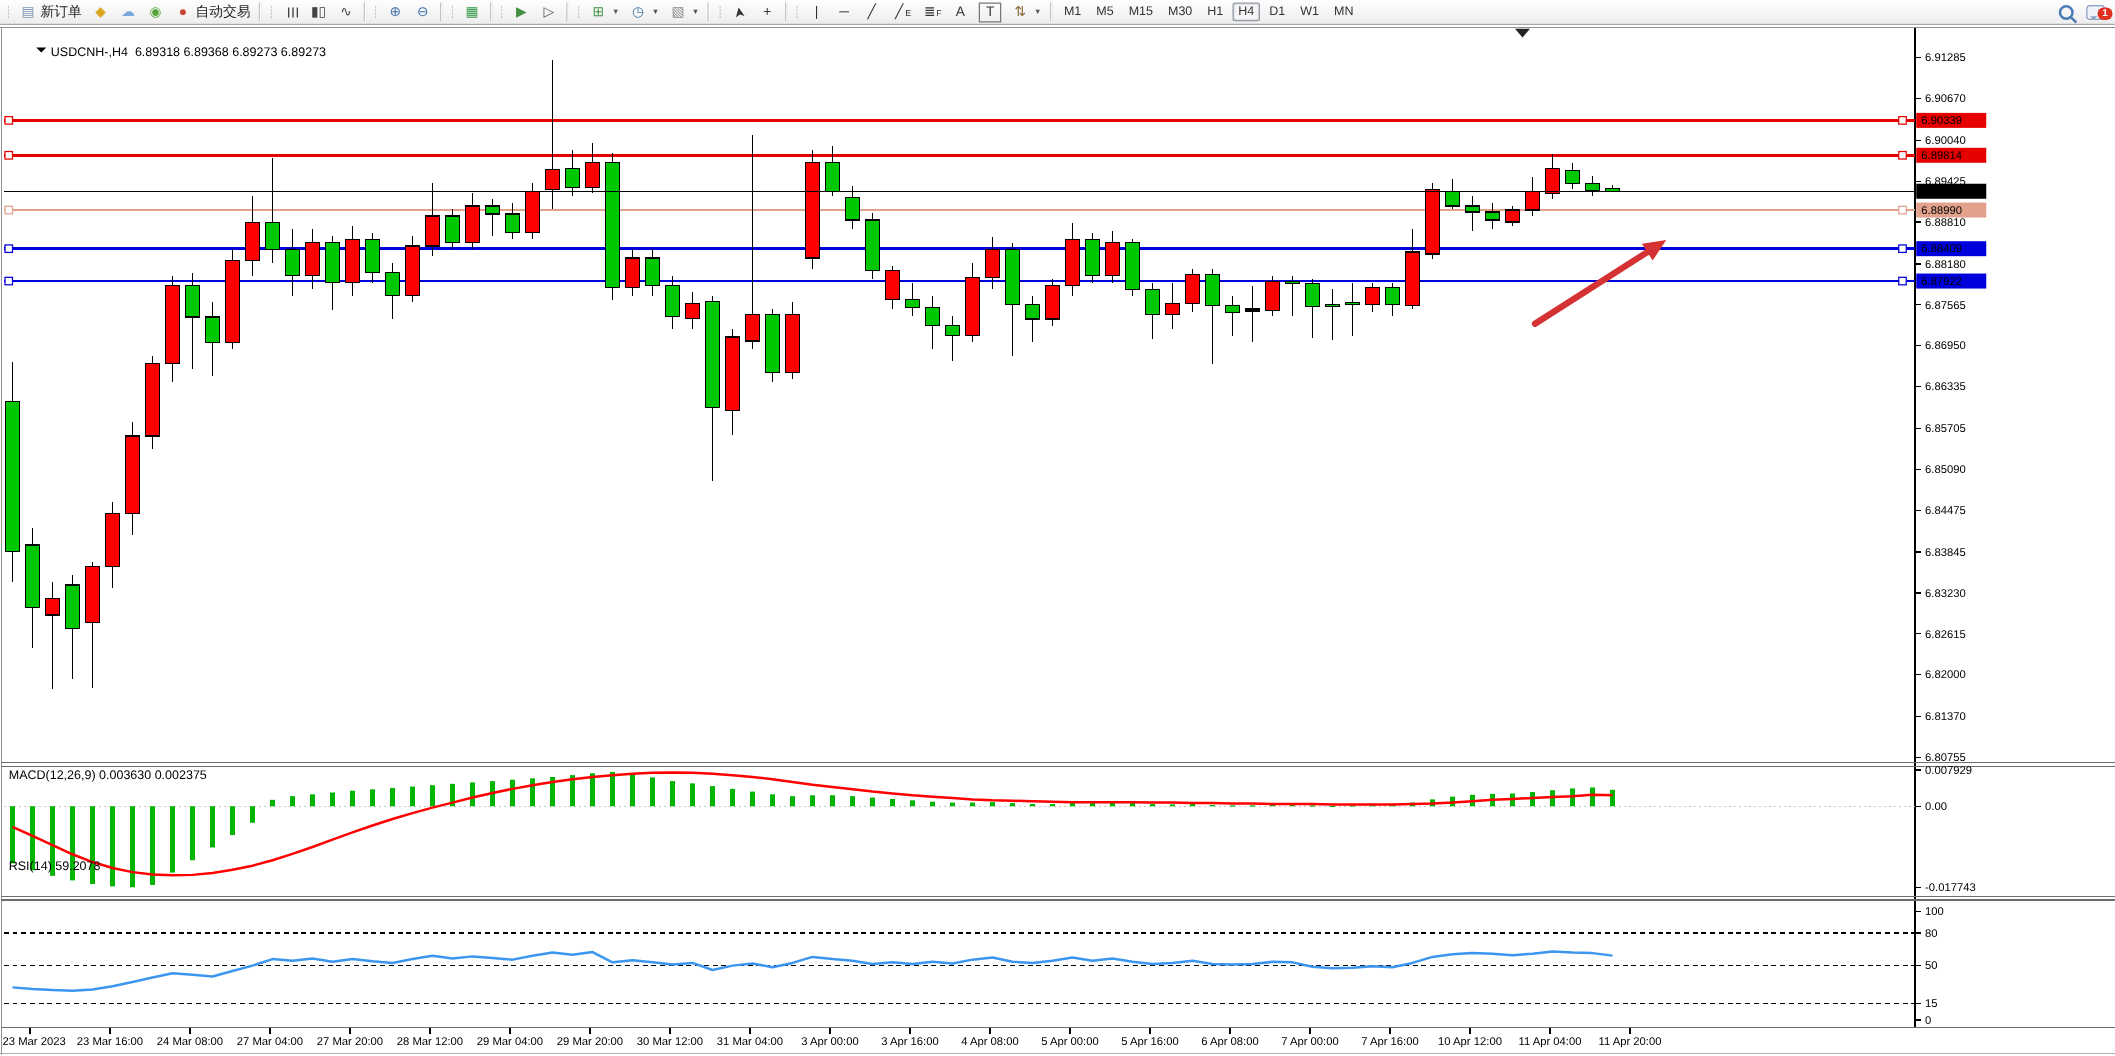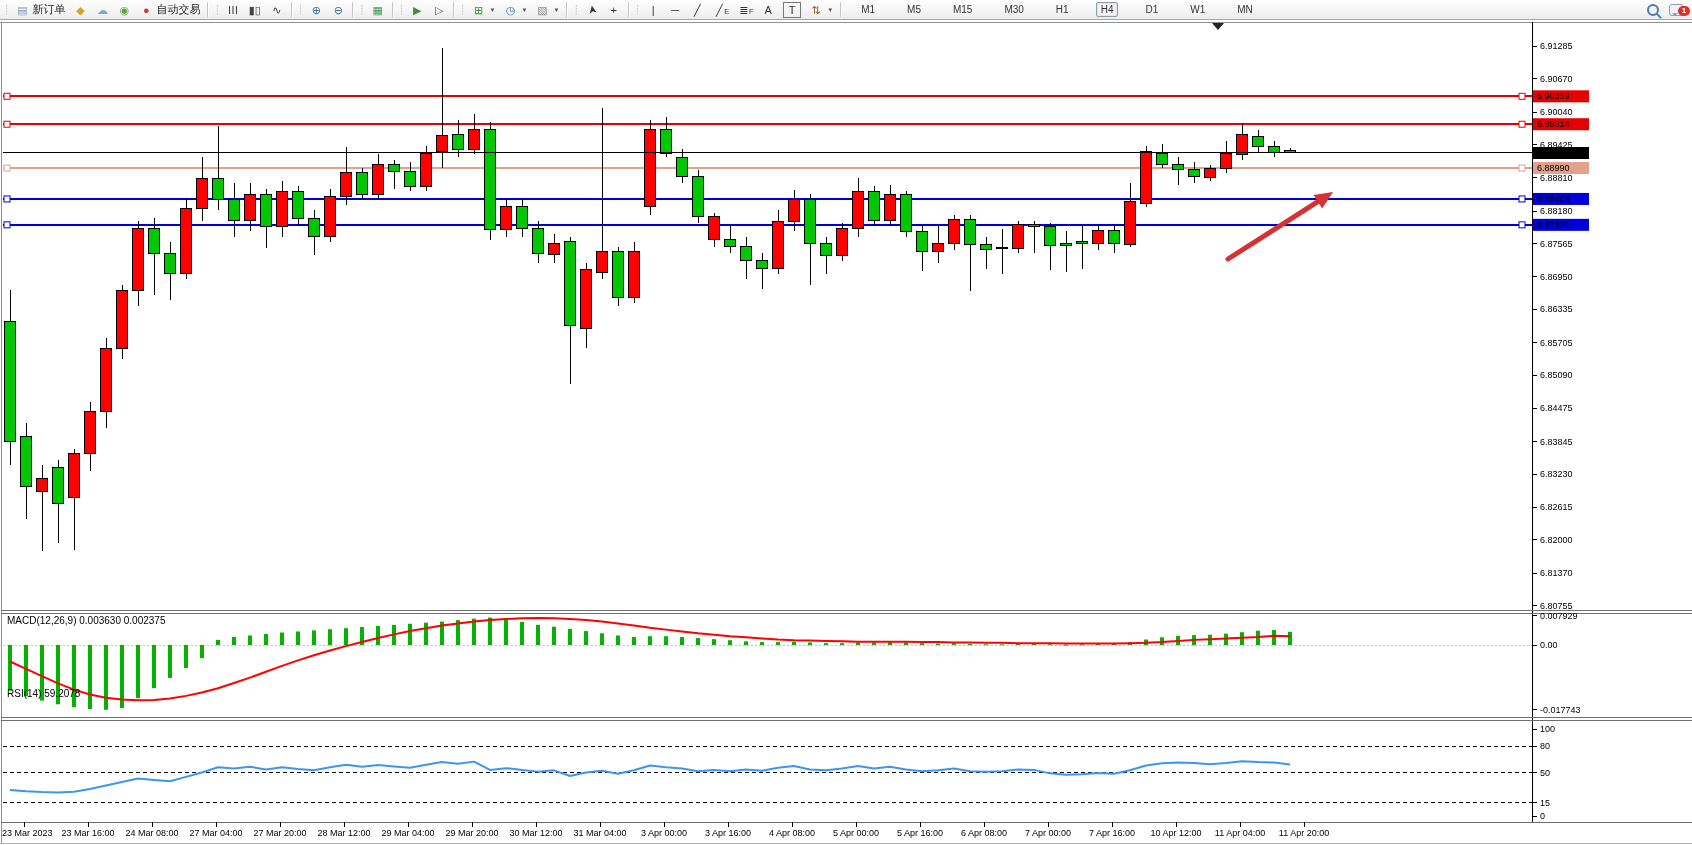--- a/index.html
+++ b/index.html
@@ -11,21 +11,21 @@
   .grip{color:#c2c2c2;font-size:9px;margin:0 2px;line-height:18px;}
   .sep{width:1px;height:15px;background:#c4c4c4;border-right:1px solid #fff;margin:0 3px;}
   .tbtn{display:inline-flex;align-items:center;gap:3px;height:17px;padding:0 3px;border:1px solid transparent;
     border-radius:2px;font-size:11px;color:#222;cursor:default;white-space:nowrap;}
   .tbtn .ig{display:inline-block;width:14px;text-align:center;font-size:11px;line-height:14px;}
   .tbtn .sub{font-size:7px;color:#333;margin-left:-2px;}
   .tbtn .dd{font-size:6px;color:#555;margin-left:1px;}
   .boxed{border:1px solid #777;font-size:9px;line-height:9px;padding:0 1px;}
   .rotbars{display:inline-block;transform:rotate(90deg);}
   .cursorrot{display:inline-block;transform:rotate(-100deg);}
-  .tf{font-size:10px;color:#333;padding:1px 4px;border:1px solid transparent;border-radius:2px;margin:0 11px;text-align:center;}
+  .tf{font-size:10px;color:#333;padding:1px 4px;border:1px solid transparent;border-radius:2px;margin:0 1px;text-align:center;}
   .tf.active{background:#f6f6f6;border:1px solid #8f9aa5;box-shadow:inset 0 0 2px #bbb;}
   .toolbar .spacer{flex:1;}
   .mag{width:8px;height:8px;border:2px solid #4a7ab5;border-radius:50%;position:relative;display:inline-block;}
   .mag::after{content:"";position:absolute;width:6px;height:2px;background:#4a7ab5;transform:rotate(45deg);right:-5px;bottom:-3px;}
   .bubble{width:13px;height:10px;background:#eef3fa;border:1px solid #8aa0c0;border-radius:3px;position:relative;display:inline-block;margin-right:6px;}
   .bubble::after{content:"";position:absolute;left:2px;bottom:-4px;border:3px solid transparent;border-top-color:#8aa0c0;}
   .badge{position:absolute;top:1px;right:-7px;min-width:10px;height:10px;background:#e03020;color:#fff;
     border-radius:6px;font-size:8px;line-height:10px;text-align:center;padding:0 1px;font-weight:bold;}
   
   .chart-window{position:absolute;top:20px;left:0;width:1692px;height:825px;background:#fff;}
@@ -536,16 +536,19 @@
         <rect x="1533" y="172.94568000000064" width="56" height="12" fill="#0000dd"></rect>
         <text x="1537" y="181.94568000000064" fill="#fff">6.88409</text>
         <rect x="1533" y="198.84433999999789" width="56" height="12" fill="#0000dd"></rect>
         <text x="1537" y="207.84433999999789" fill="#fff">6.87922</text>
         <rect x="1533" y="126.9981599999972" width="56" height="12" fill="#000"></rect>
         <text x="1537" y="135.9981599999972" fill="#fff">6.89273</text>
         <polygon points="1212,3 1224,3 1218,10" fill="#222"></polygon>
         <line x1="1228" y1="239" x2="1317.8260059085665" y2="181.68245337262908" stroke="#d53333" stroke-width="5" stroke-linecap="round"></line>
         <polygon points="1333,172 1322.129318518624,188.42645074659958 1313.522693298509,174.93845599865858" fill="#d53333"></polygon>
       </svg>
+    <div class="ovl" style="left:12px;top:6px;">
+      <span class="tri"></span><span>USDCNH-,H4</span><span>  </span><span>6.89318 6.89368 6.89273 6.89273</span>
+    </div>
     <div class="ovl" style="left:7px;top:595px;text-align:center;">MACD(12,26,9) 0.003630 0.002375</div>
     <div class="ovl" style="left:7px;top:668px;">RSI(14) 59.2078</div>
   </div>
 </div>
 
 </body></html>

